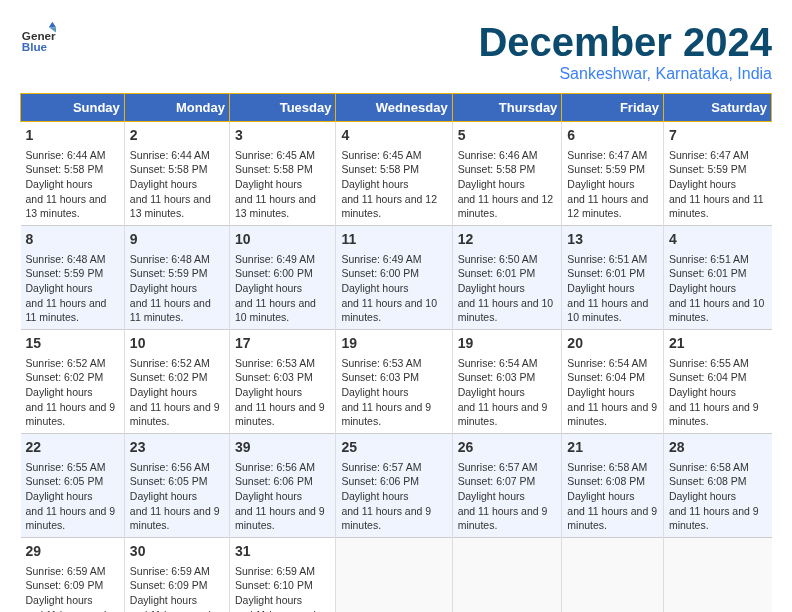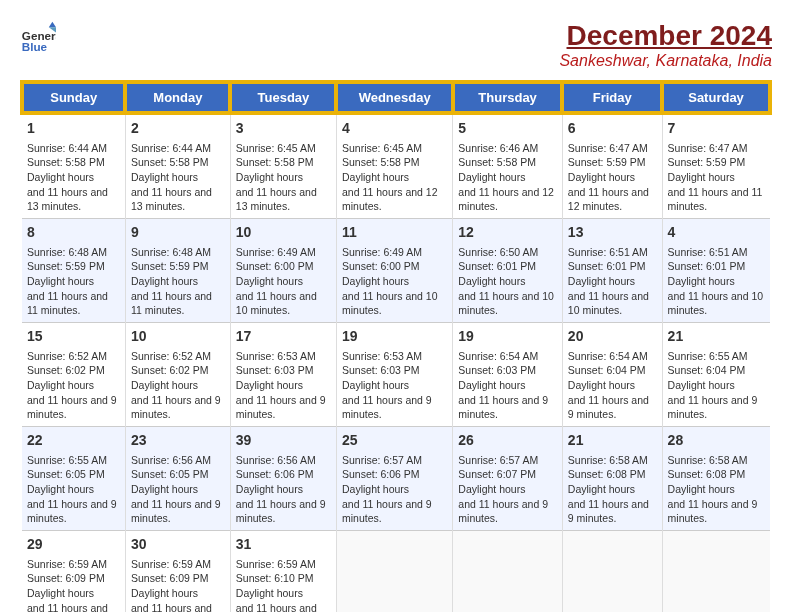--- a/index.html
+++ b/index.html
@@ -22,43 +22,41 @@
       gap: 4px;
     }
     .logo-icon {
       width: 36px;
       height: 36px;
     }
     .title-area {
       text-align: right;
     }
     .month-title {
-      font-size: 28px;
+      font-size: 40px;
       font-weight: bold;
-      color: #7f1d1d;
-      text-decoration: underline;
+      color: #0c4a6e;
     }
     .location-title {
       font-size: 16px;
-      color: #b91c1c;
-      font-style: italic;
+      color: #3b82f6;
     }
     table {
       width: 100%;
       border-collapse: collapse;
       font-size: 11px;
     }
     thead tr th {
       background-color: #3a6abf;
       color: white;
       padding: 6px 4px;
       font-size: 13px;
       font-weight: bold;
-      text-align: center;
-      border: 4px solid #eab308;
+      text-align: right;
+      border: 1px solid #eab308;
     }
     tbody tr {
       border-bottom: 1px solid #ccc;
     }
     tbody tr:nth-child(even) {
       background-color: #f0f4ff;
     }
     tbody tr:nth-child(odd) {
       background-color: #fff;
     }

